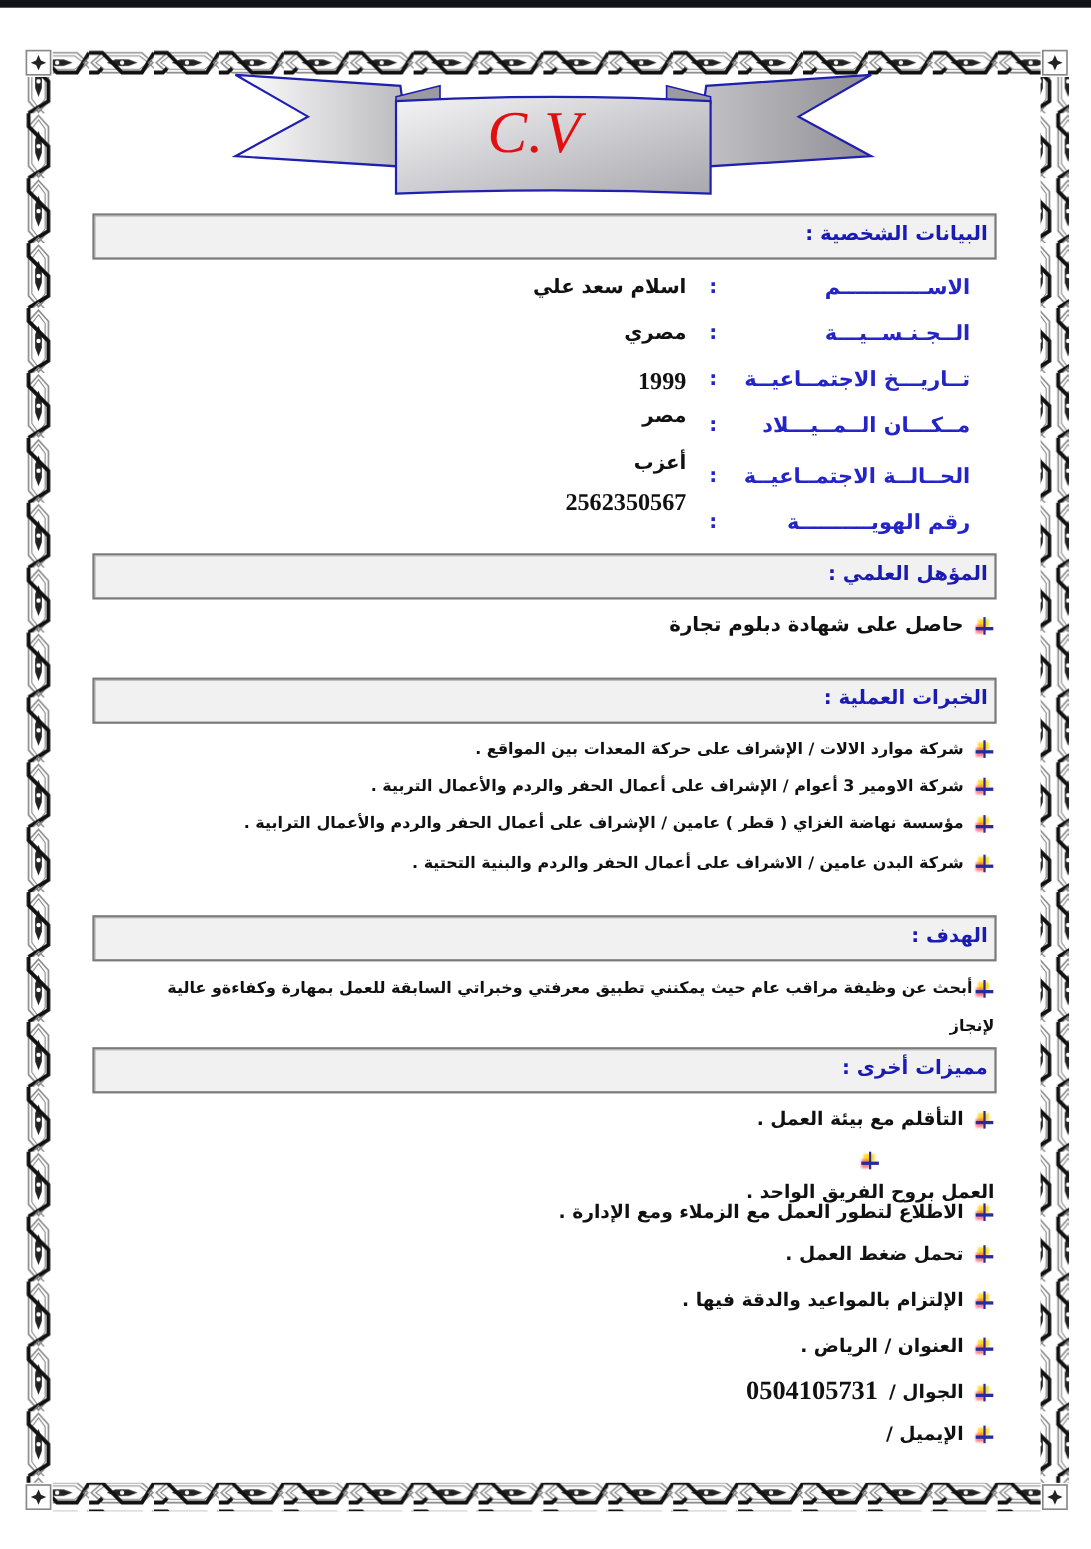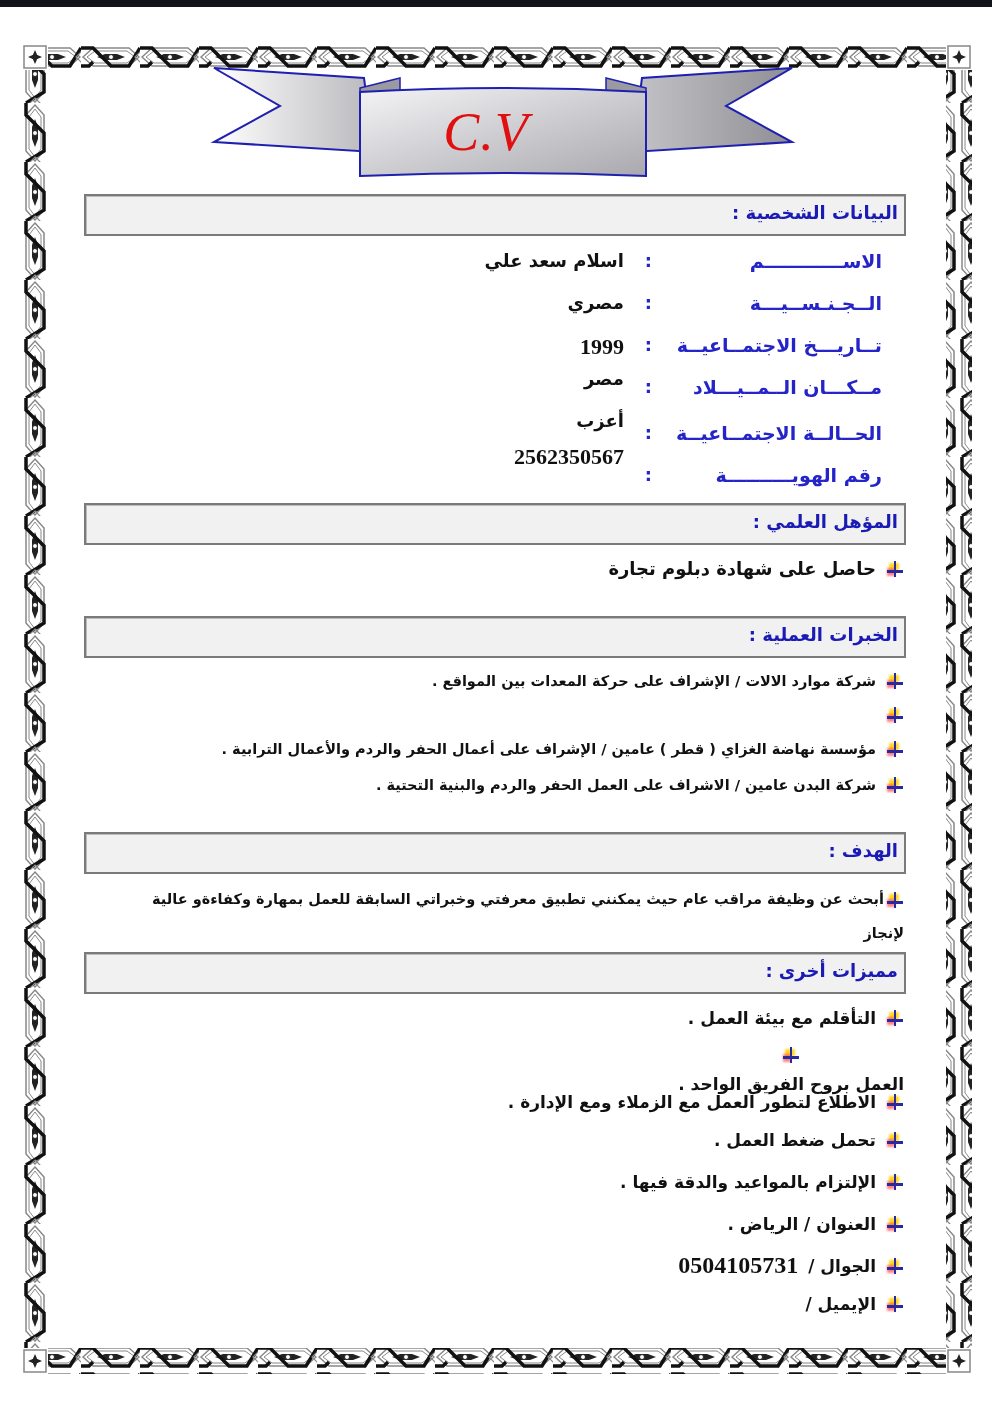--- a/index.html
+++ b/index.html
@@ -29,21 +29,21 @@
     .frame svg { position: absolute; left: 0; top: 0; }
 
     
     .ribbon {
       position: absolute;
       left: 208px; top: 64px;
       width: 590px; height: 116px;
     }
     .cv-title {
       position: absolute;
-      left: 360px; top: 92px;
+      left: 360px; top: 80px;
       width: 252px; height: 80px;
       text-align: center;
       font-family: "Liberation Serif", serif;
       font-style: italic;
       font-size: 54px;
       color: #e01010;
       line-height: 80px;
       letter-spacing: 1px;
     }
 
@@ -310,38 +310,39 @@
     </span>
   <span>شركة موارد الالات / الإشراف على حركة المعدات بين المواقع .</span>
 </div>
 <div class="bullet-line small" style="top:706px;">
   <span class="bullet-icon">
       <i class="b1"></i>
       <i class="b2"></i>
       <i class="v"></i>
       <i class="h"></i>
     </span>
+  <span>شركة الاومير 3 أعوام / الإشراف على أعمال الحفر والردم والأعمال التربية .</span>
 </div>
 <div class="bullet-line small" style="top:740px;">
   <span class="bullet-icon">
       <i class="b1"></i>
       <i class="b2"></i>
       <i class="v"></i>
       <i class="h"></i>
     </span>
   <span>مؤسسة نهاضة الغزاي ( قطر ) عامين / الإشراف على أعمال الحفر والردم والأعمال الترابية .</span>
 </div>
 <div class="bullet-line small" style="top:776px;">
   <span class="bullet-icon">
       <i class="b1"></i>
       <i class="b2"></i>
       <i class="v"></i>
       <i class="h"></i>
     </span>
-  <span>شركة البدن عامين / الاشراف على العمل الحفر والردم والبنية التحتية .</span>
+  <span>شركة البدن عامين / الاشراف على أعمال الحفر والردم والبنية التحتية .</span>
 </div>
 
 <div class="section-header" style="top:832px;">
   <span class="title">الهدف :</span>
 </div>
 <div class="goal-text">
   <div><span class="bullet-icon"><i class="b1"></i><i class="b2"></i><i class="v"></i><i class="h"></i></span><span>أبحث عن وظيفة مراقب عام حيث يمكنني تطبيق معرفتي وخبراتي السابقة للعمل بمهارة وكفاءةو عالية لإنجاز</span></div>
   <div class="line2">الأعمال المطلوبة مني بجودة عالية</div>
 </div>
 

